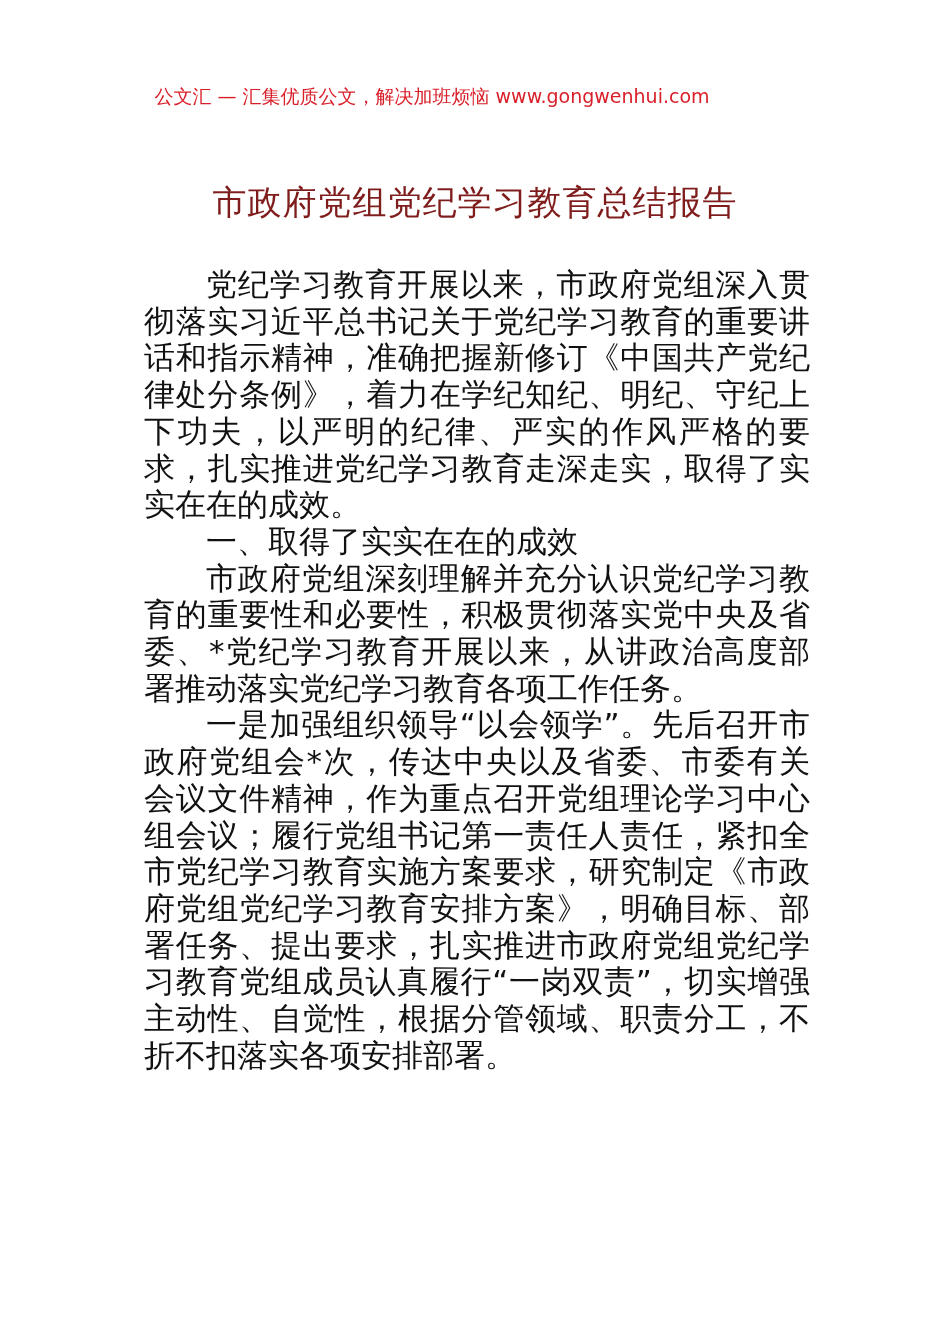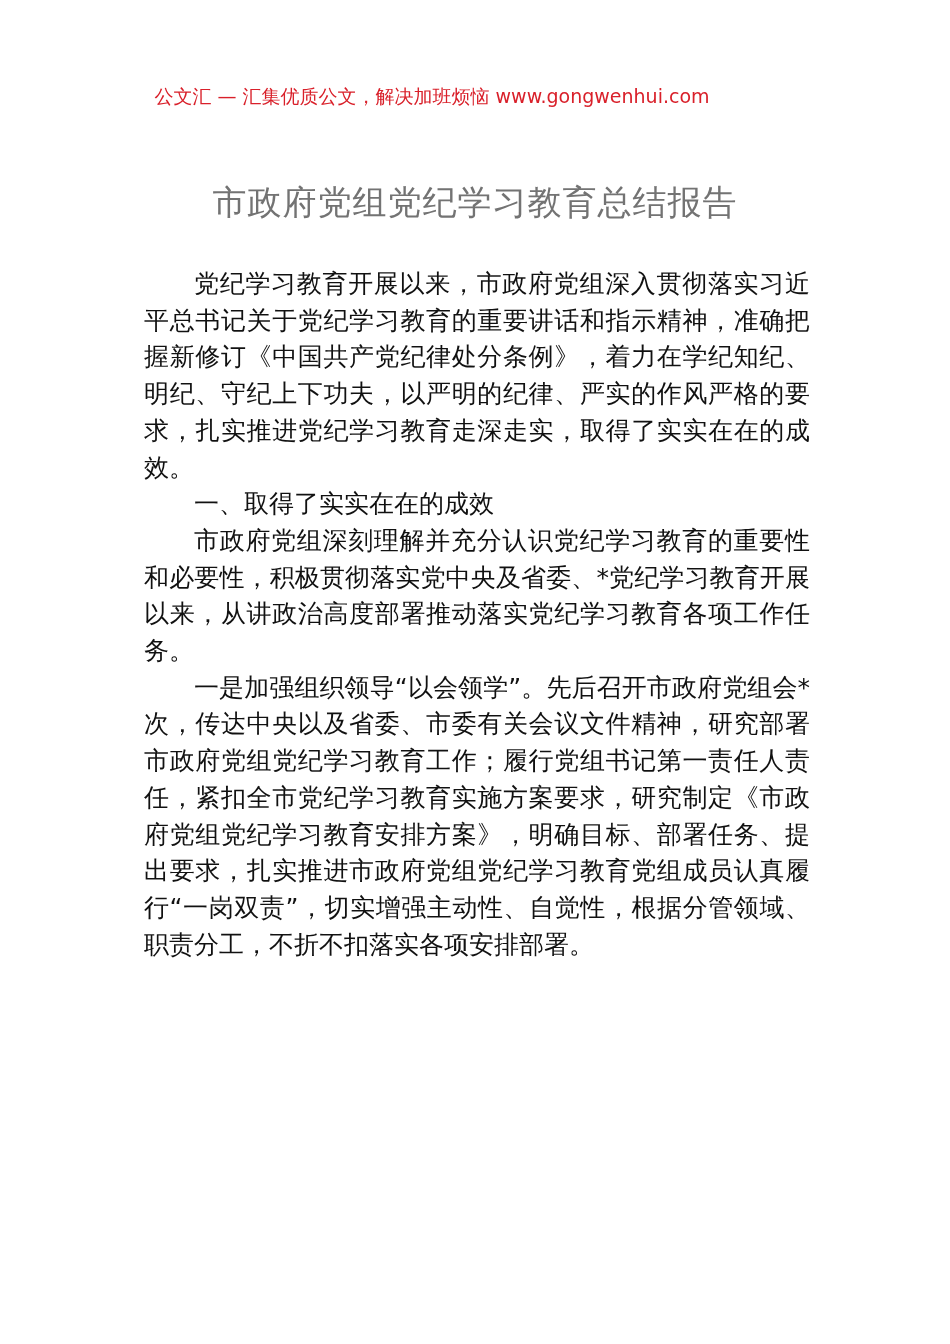--- a/index.html
+++ b/index.html
@@ -1,30 +1,30 @@
 <!DOCTYPE html>
 <html><head>
 <meta charset="utf-8">
 <style>
   html, body { margin: 0; padding: 0; background: #ffffff; }
   body { width: 950px; height: 1344px; position: relative; overflow: hidden;
          font-family: "DejaVu Sans", "Liberation Sans", sans-serif; color: #111; }
   .header { position: absolute; top: 84px; left: 0; width: 864px; text-align: center;
             font-size: 19px; color: #d9202a; letter-spacing: 0px; }
   .title { position: absolute; top: 180px; left: 0; width: 950px; text-align: center;
-           font-size: 34px; color: #737373; letter-spacing: 1px; }
+           font-size: 34px; color: #7f1d1d; letter-spacing: 1px; }
   .body-text { position: absolute; top: 266px; left: 144px; width: 666px; }
-  .body-text p { margin: 0; font-size: 25px; line-height: 36.7px; text-align: justify;
+  .body-text p { margin: 0; font-size: 31px; line-height: 36.7px; text-align: justify;
                  text-indent: 2em; word-break: break-all; }
 </style>
 </head>
 <body>
 
 <div class="header">公文汇 — 汇集优质公文，解决加班烦恼 www.gongwenhui.com</div>
 
 <h1 class="title" style="margin:0;font-weight:normal;">市政府党组党纪学习教育总结报告</h1>
 
 <div class="body-text">
   <p>党纪学习教育开展以来，市政府党组深入贯彻落实习近平总书记关于党纪学习教育的重要讲话和指示精神，准确把握新修订《中国共产党纪律处分条例》，着力在学纪知纪、明纪、守纪上下功夫，以严明的纪律、严实的作风严格的要求，扎实推进党纪学习教育走深走实，取得了实实在在的成效。</p>
   <p>一、取得了实实在在的成效</p>
   <p>市政府党组深刻理解并充分认识党纪学习教育的重要性和必要性，积极贯彻落实党中央及省委、*党纪学习教育开展以来，从讲政治高度部署推动落实党纪学习教育各项工作任务。</p>
-  <p>一是加强组织领导“以会领学”。先后召开市政府党组会*次，传达中央以及省委、市委有关会议文件精神，研究部署市政府党组党纪学习教育工作；履行党组书记第一责任人责任，紧扣全市党纪学习教育实施方案要求，研究制定《市政府党组党纪学习教育安排方案》，明确目标、部署任务、提出要求，扎实推进市政府党组党纪学习教育党组成员认真履行“一岗双责”，切实增强主动性、自觉性，根据分管领域、职责分工，不折不扣落实各项安排部署。</p>
+  <p>一是加强组织领导“以会领学”。先后召开市政府党组会*次，传达中央以及省委、市委有关会议文件精神，作为重点召开党组理论学习中心组会议；履行党组书记第一责任人责任，紧扣全市党纪学习教育实施方案要求，研究制定《市政府党组党纪学习教育安排方案》，明确目标、部署任务、提出要求，扎实推进市政府党组党纪学习教育党组成员认真履行“一岗双责”，切实增强主动性、自觉性，根据分管领域、职责分工，不折不扣落实各项安排部署。</p>
 </div>
 
 </body></html>

